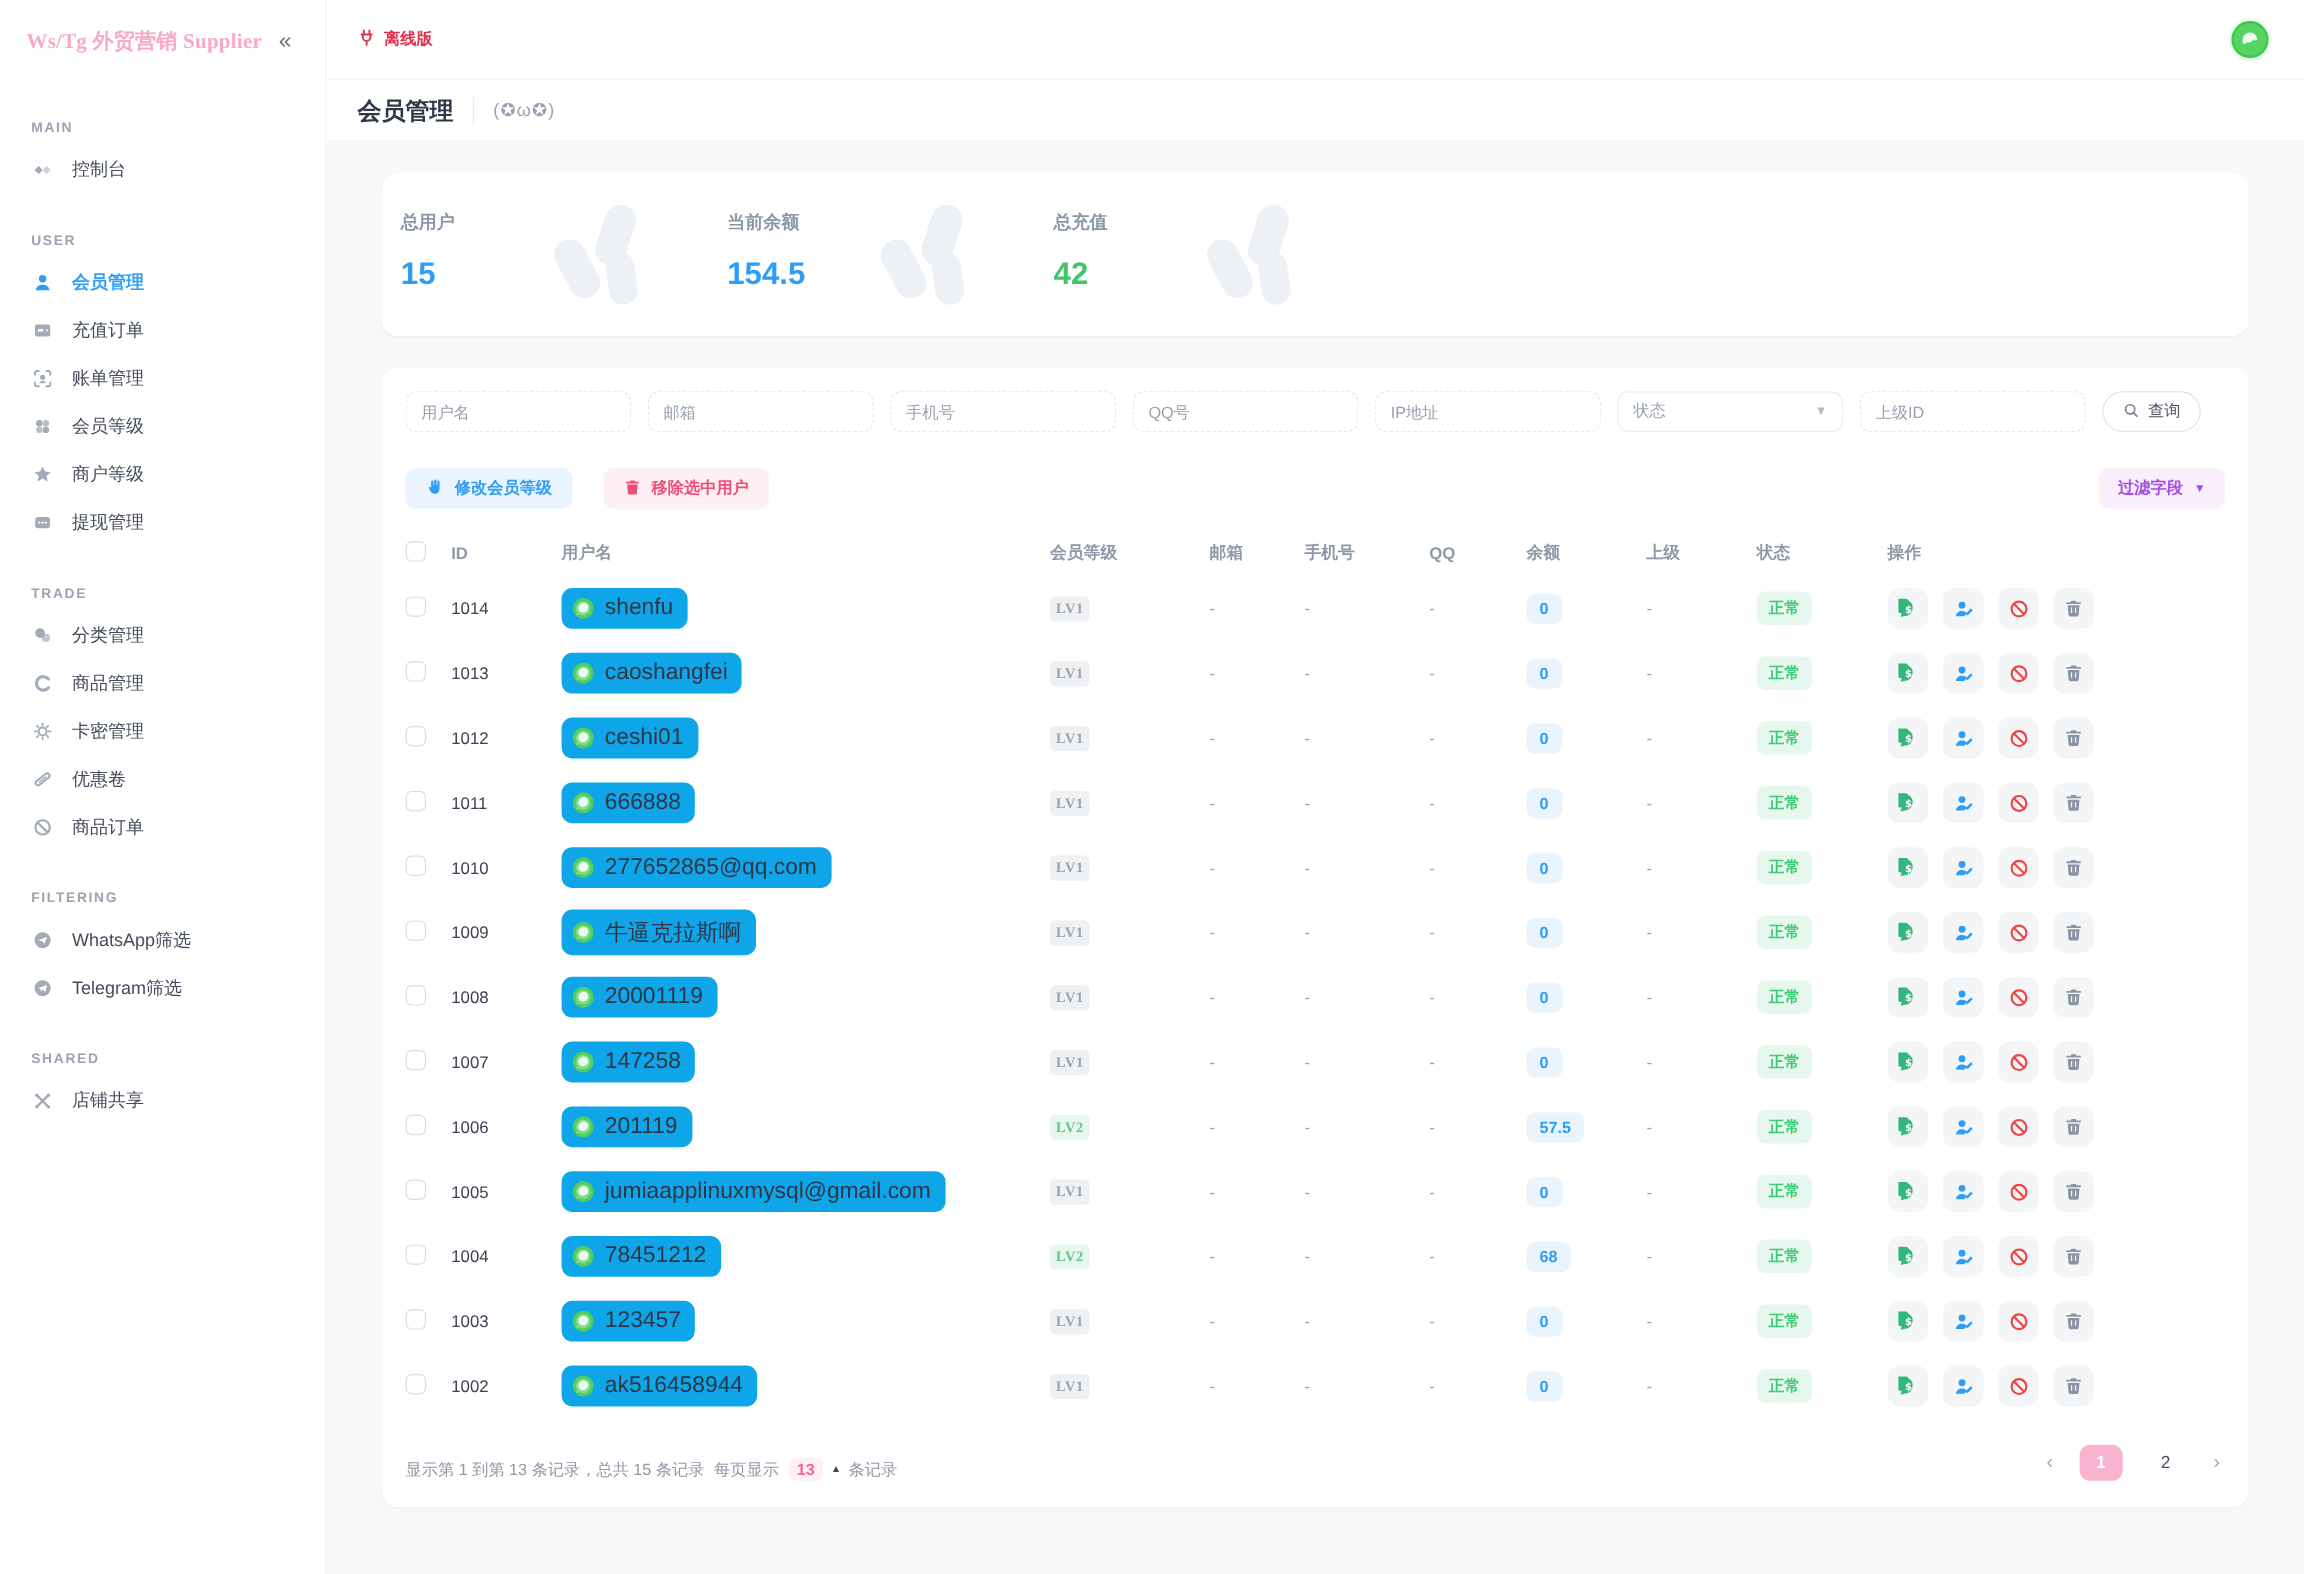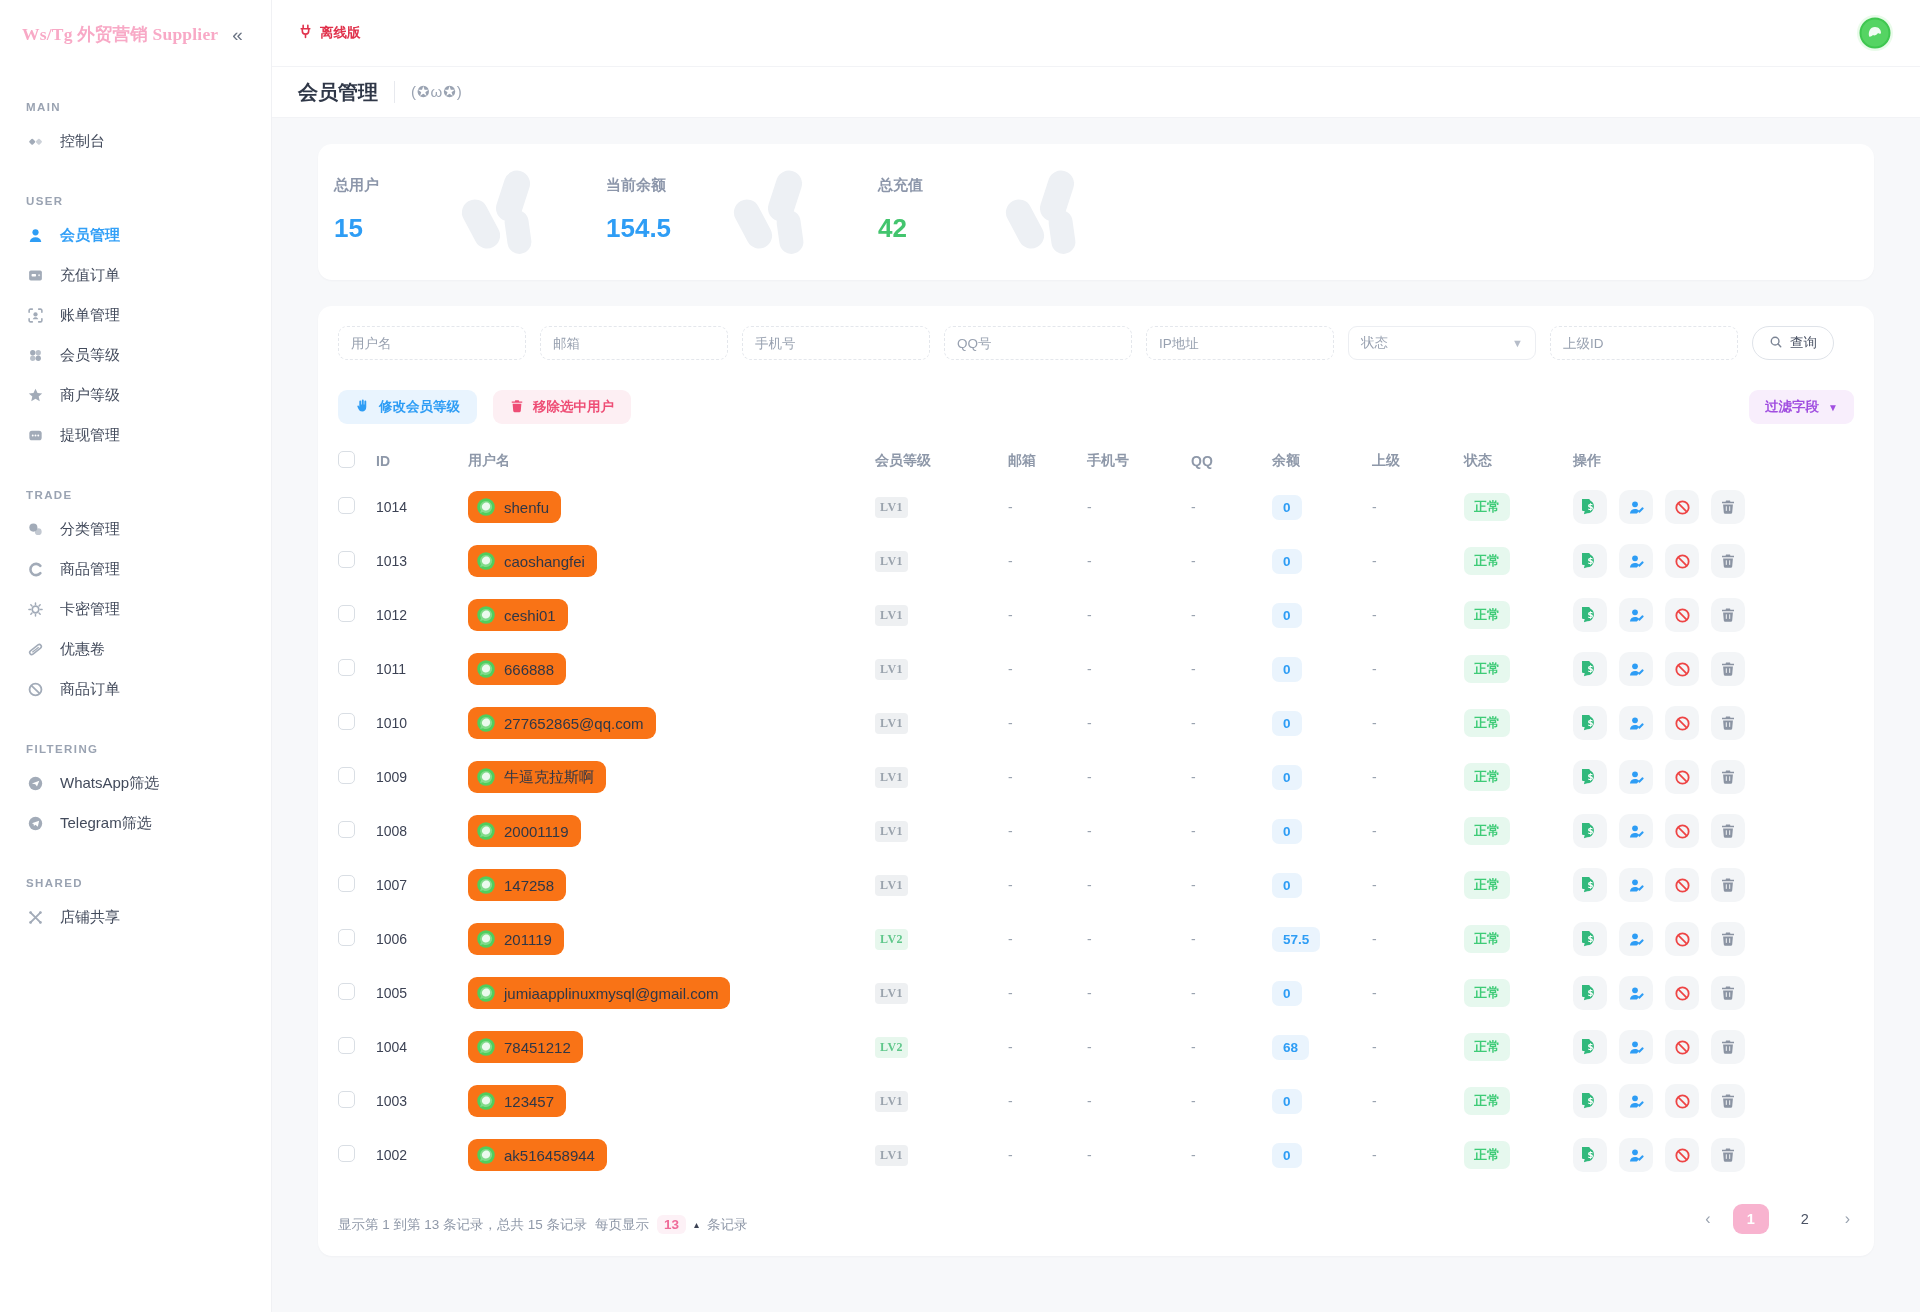--- a/index.html
+++ b/index.html
@@ -54,37 +54,37 @@
   .f-input::placeholder { color:#98a1b0; }
   .f-select { width:188px; height:34px; border:1.5px solid #eceef2; border-radius:9px;
     padding:0 12px; font-size:13.5px; color:#98a1b0; display:flex; align-items:center;
     justify-content:space-between; cursor:pointer; background:#fff; }
   .f-select .caret { color:#b6bdc9; font-size:11px; }
   .search-btn { height:34px; border-radius:17px; border:1px solid #dfe3e9; background:#fff;
     display:flex; align-items:center; gap:7px; padding:0 16px; font-size:13.5px; color:#4a5264;
     cursor:pointer; font-family:"Liberation Sans",sans-serif; }
 
   .actions-row { display:flex; align-items:flex-end; justify-content:space-between; margin-top:30px; }
-  .left-actions { display:flex; gap:16px; }
+  .left-actions { display:flex; gap:26px; }
   .act-btn { height:34px; border:none; border-radius:9px; padding:0 17px; display:flex;
     align-items:center; gap:9px; font-size:13.5px; font-weight:bold; cursor:pointer;
     font-family:"Liberation Sans",sans-serif; }
   .act-blue { background:#e9f4fe; color:#2e9df5; }
   .act-pink { background:#fdeff3; color:#ee4d75; }
   .filter-fields-btn { height:34px; border:none; border-radius:9px; padding:0 16px; display:flex;
     align-items:center; gap:9px; font-size:13.5px; font-weight:bold; background:#f8eefc;
     color:#a14fe0; cursor:pointer; font-family:"Liberation Sans",sans-serif; }
 
   table { border-collapse:collapse; table-layout:fixed; width:100%; margin-top:18px; }
   th { text-align:left; font-size:14px; color:#8e98a9; font-weight:bold; height:38px; padding:0; }
   td { height:54px; font-size:14px; color:#3c4254; padding:0; vertical-align:middle; }
   .dash { color:#9aa3b0; }
   .chk { width:17px; height:17px; border:1.5px solid #d9dee4; border-radius:5px; background:#fff; cursor:pointer; }
-  .user-pill { display:inline-flex; align-items:center; gap:8px; background:#f97316;
-    border-radius:9px; padding:6px 12px 6px 8px; font-size:15px; color:#2f3747; }
+  .user-pill { display:inline-flex; align-items:center; gap:8px; background:#0ea5e9;
+    border-radius:9px; padding:6px 12px 6px 8px; font-size:19px; color:#2f3747; }
   .lv-badge { display:inline-block; font-family:Liberation Serif, serif; font-weight:bold;
     font-size:12px; padding:3px 5px; border-radius:4px; letter-spacing:.5px; }
   .lv1 { color:#9aa3ad; background:#eef0f2; }
   .lv2 { color:#5fc78a; background:#e7f7ed; }
   .bal-pill { display:inline-block; background:#eaf4fd; color:#2e9df5; font-weight:bold;
     font-size:13.5px; border-radius:7px; padding:5px 11px; }
   .status-badge { display:inline-block; background:#e6f8ee; color:#3ecb77; font-weight:bold;
     font-size:13px; border-radius:7px; padding:5px 10px; }
   .row-actions { display:flex; gap:12px; }
   .icon-btn { width:34px; height:34px; border:none; border-radius:10px; background:#f3f5f7;

